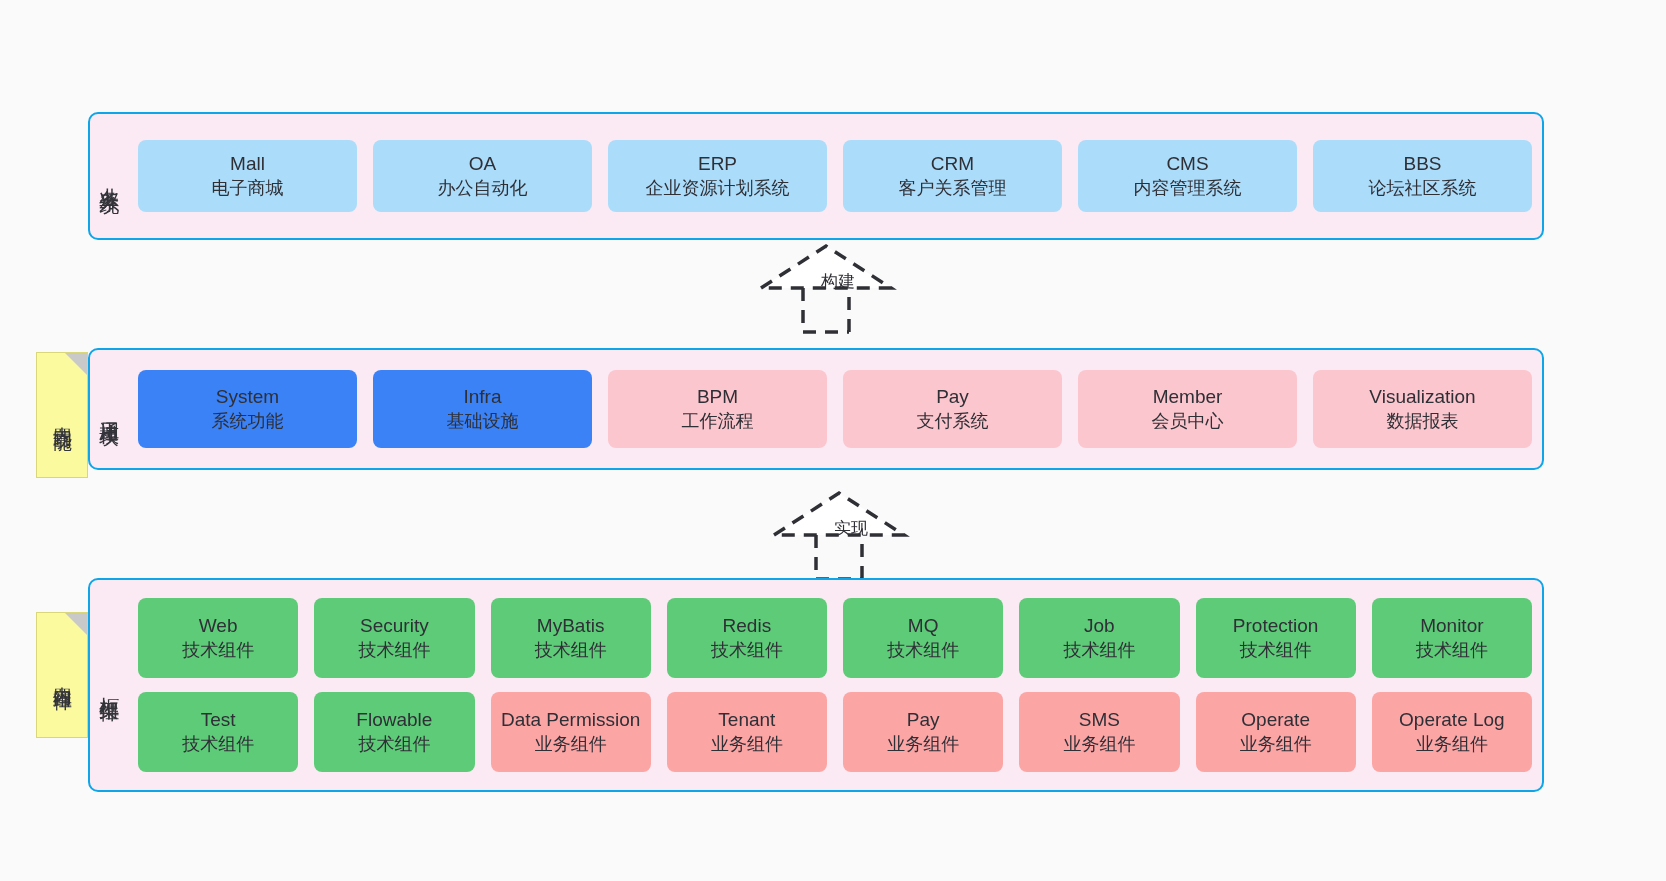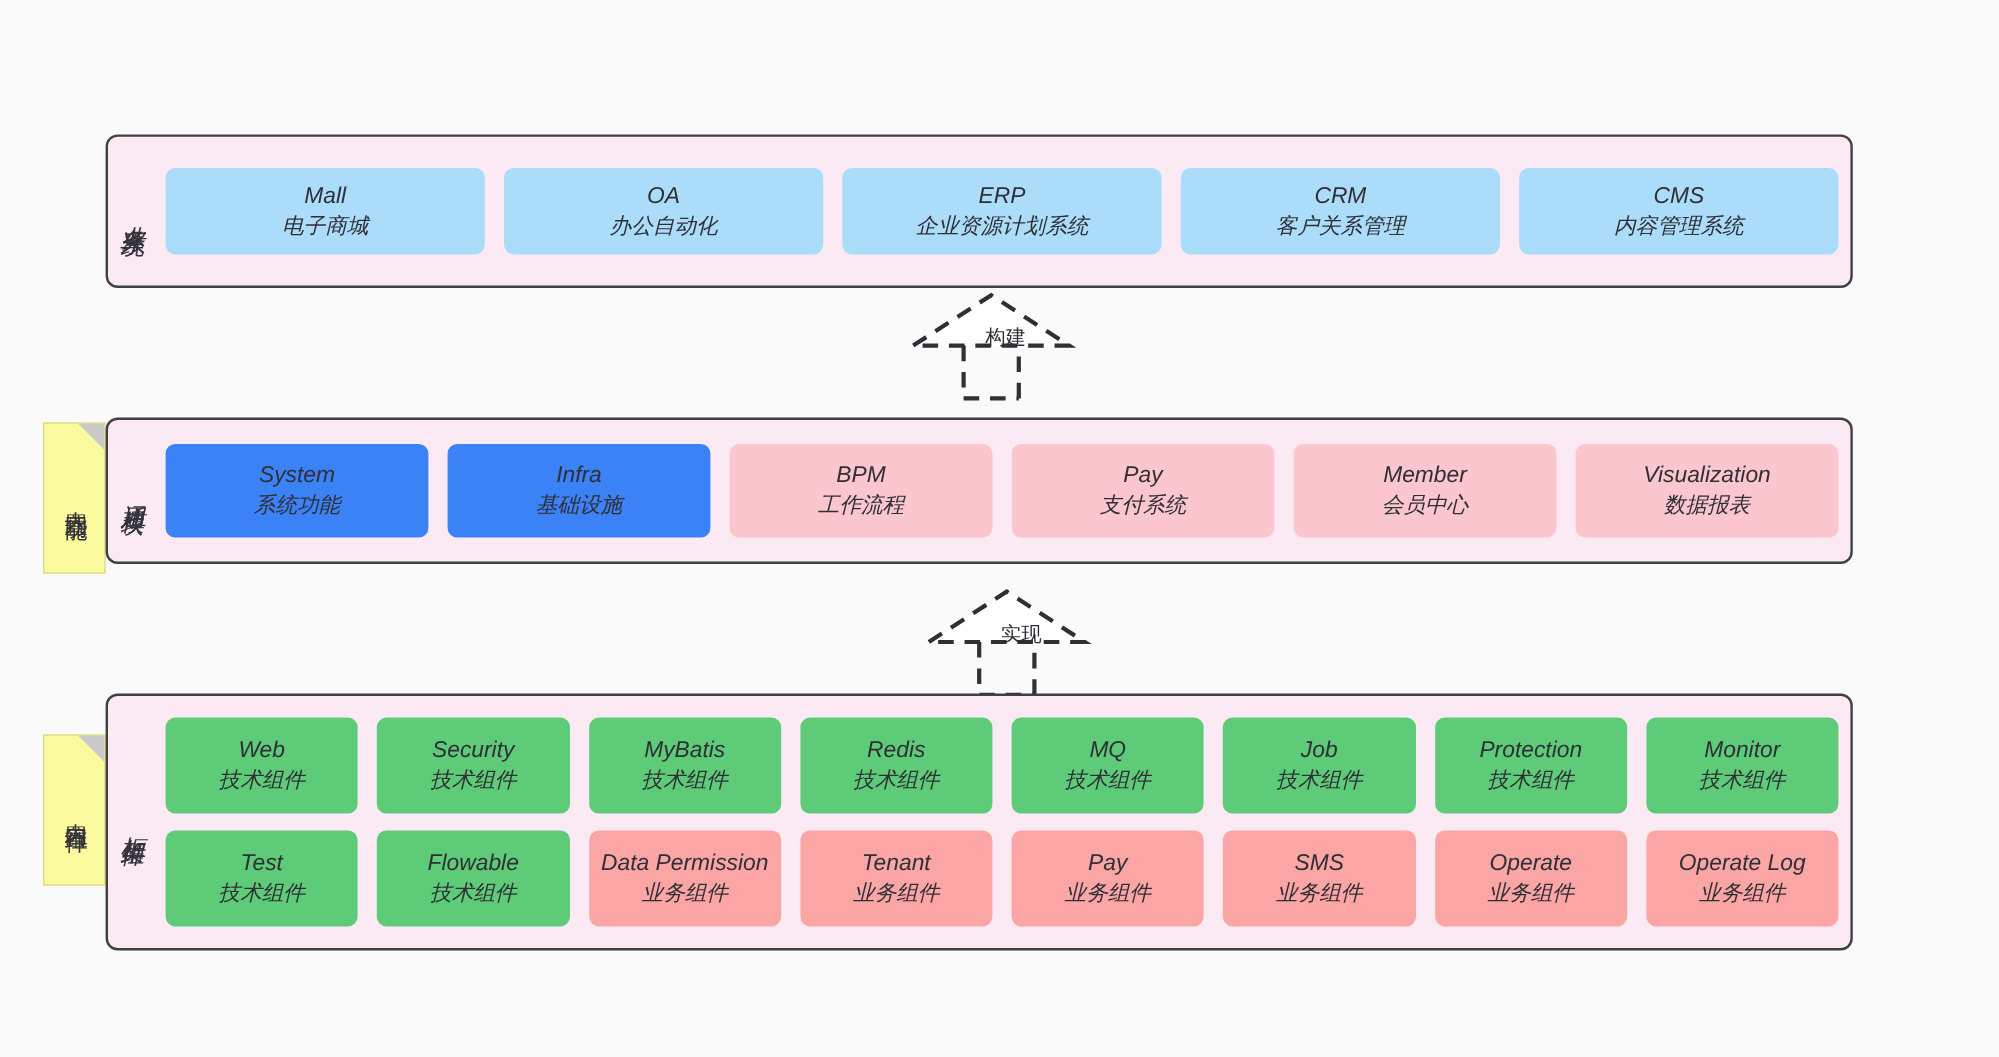--- a/index.html
+++ b/index.html
@@ -18,23 +18,22 @@
     height: 881px;
     background: #fafafa;
   }
 
   
   .layer {
     position: absolute;
     display: flex;
     align-items: stretch;
     background: #fbeaf4;
-    border: 2px solid #404040;
+    border: 2px solid #0ea5e9;
     border-radius: 10px;
-    font-style: italic;
   }
 
   .layer-title {
     flex: 0 0 38px;
     display: flex;
     align-items: center;
     justify-content: center;
     font-size: 20px;
     color: #33333a;
     letter-spacing: 2px;
@@ -159,20 +158,24 @@
           <span class="cn">企业资源计划系统</span>
         </div>
         <div class="card c-blue">
           <span class="en">CRM</span>
           <span class="cn">客户关系管理</span>
         </div>
         <div class="card c-blue">
           <span class="en">CMS</span>
           <span class="cn">内容管理系统</span>
         </div>
+        <div class="card c-blue">
+          <span class="en">BBS</span>
+          <span class="cn">论坛社区系统</span>
+        </div>
       </div>
     </div>
   </div>
 
   <div class="connector" id="connector-build">
     <svg width="186" height="92" viewBox="0 0 186 92">
       <path d="M 16 48 L 81 6 L 146 48 Z" fill="#ffffff" stroke="#2f2f36" stroke-width="3.5" stroke-dasharray="13,9" stroke-linejoin="miter"></path>
       <path d="M 58 48 L 58 92 M 58 92 L 104 92 M 104 92 L 104 48" fill="none" stroke="#2f2f36" stroke-width="3.5" stroke-dasharray="13,9"></path>
     </svg>
     <span class="clabel">构建</span>

